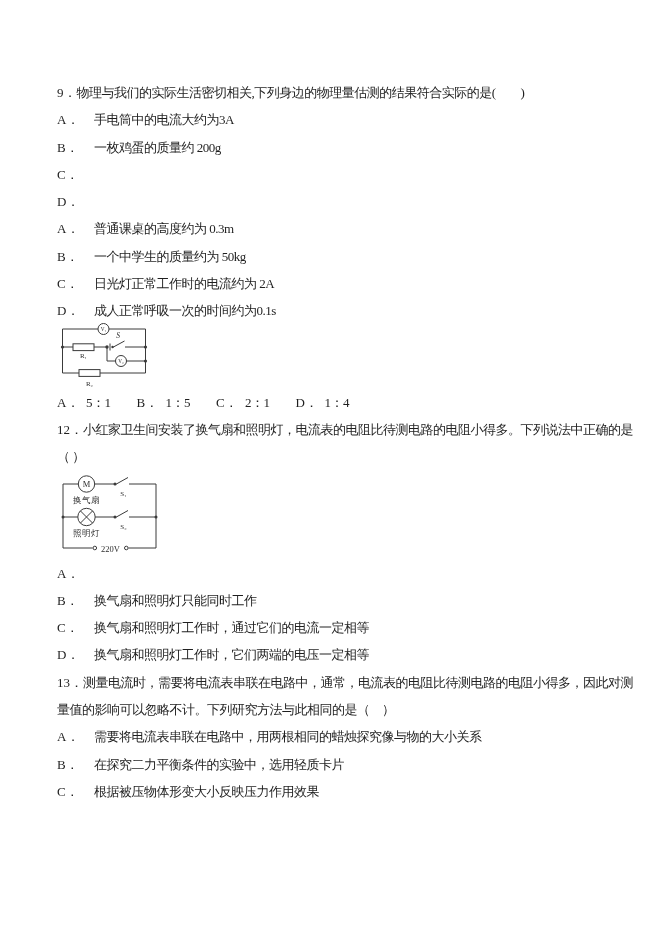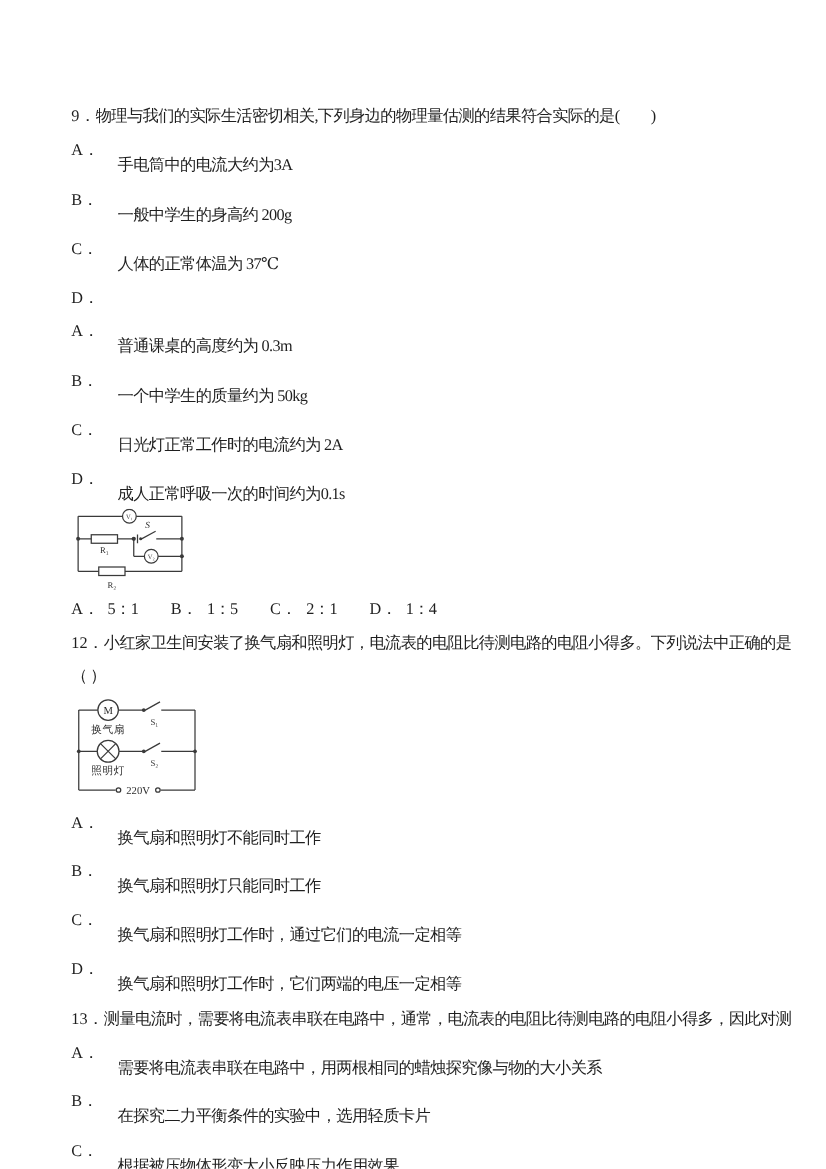--- a/index.html
+++ b/index.html
@@ -17,21 +17,21 @@
   }
   .line {
     font-size: 13px;
     line-height: 27.3px;
     letter-spacing: -0.5px;
     white-space: nowrap;
   }
   .qnum { letter-spacing: 0; }
   .opt { display: flex; }
   .opt .letter { flex: none; width: 37px; letter-spacing: 0; }
-  .opt .otext { flex: none; margin-top: 12px; }
+  .opt .otext { flex: none; }
   .inline-opts { display: flex; }
   .inline-opt { display: flex; margin-right: 26px; }
   .inline-opt .letter { flex: none; width: 29px; letter-spacing: 0; }
   .circuit-wrap1 { margin: -2px 0 0 2px; height: 66px; }
   .circuit-wrap2 { margin: 3px 0 0 2px; height: 86px; }
   svg { display: block; }
   svg line, svg rect, svg circle, svg path { stroke: #3a3a3a; fill: none; stroke-width: 1; }
   svg circle.dot { fill: #3a3a3a; stroke: none; }
   svg circle.terminal { fill: #ffffff; }
   svg text { fill: #2e2e2e; stroke: none; font-family: "Liberation Serif", "DejaVu Serif", serif; }
@@ -48,25 +48,24 @@
 <div class="page">
 
   <section>
     <div class="line"><span class="qnum">9．</span><span>物理与我们的实际生活密切相关,下列身边的物理量估测的结果符合实际的是(　　)</span></div>
     <div class="line opt">
         <span class="letter">A．</span>
         <span class="otext">手电筒中的电流大约为3A</span>
       </div>
     <div class="line opt">
         <span class="letter">B．</span>
-        <span class="otext">一般中学生的身高约 200g</span>
-      </div>
-    <div class="line opt">
-        <span class="letter">C．</span>
-        <span class="otext">人体的正常体温为 37℃</span>
+        <span class="otext">一枚鸡蛋的质量约 200g</span>
+      </div>
+    <div class="line opt">
+        <span class="letter">C．</span>
       </div>
     <div class="line opt">
         <span class="letter">D．</span>
       </div>
   </section>
 
   <section>
     <div class="line opt">
         <span class="letter">A．</span>
         <span class="otext">普通课桌的高度约为 0.3m</span>
@@ -181,38 +180,38 @@
         <line x1="4" y1="74" x2="33.5" y2="74"></line>
         <circle class="terminal" cx="35.8" cy="74" r="1.8"></circle>
         <text class="volt" x="51.5" y="77.5">220V</text>
         <circle class="terminal" cx="67.3" cy="74" r="1.8"></circle>
         <line x1="69.5" y1="74" x2="97" y2="74"></line>
       </svg>
     </div>
 
     <div class="line opt">
         <span class="letter">A．</span>
-        <span class="otext">换气扇和照明灯不能同时工作</span>
       </div>
     <div class="line opt">
         <span class="letter">B．</span>
         <span class="otext">换气扇和照明灯只能同时工作</span>
       </div>
     <div class="line opt">
         <span class="letter">C．</span>
         <span class="otext">换气扇和照明灯工作时，通过它们的电流一定相等</span>
       </div>
     <div class="line opt">
         <span class="letter">D．</span>
         <span class="otext">换气扇和照明灯工作时，它们两端的电压一定相等</span>
       </div>
   </section>
 
   <section>
     <div class="line"><span class="qnum">13．</span><span>测量电流时，需要将电流表串联在电路中，通常，电流表的电阻比待测电路的电阻小得多，因此对测</span></div>
+    <div class="line">量值的影响可以忽略不计。下列研究方法与此相同的是（　）</div>
     <div class="line opt">
         <span class="letter">A．</span>
         <span class="otext">需要将电流表串联在电路中，用两根相同的蜡烛探究像与物的大小关系</span>
       </div>
     <div class="line opt">
         <span class="letter">B．</span>
         <span class="otext">在探究二力平衡条件的实验中，选用轻质卡片</span>
       </div>
     <div class="line opt">
         <span class="letter">C．</span>

